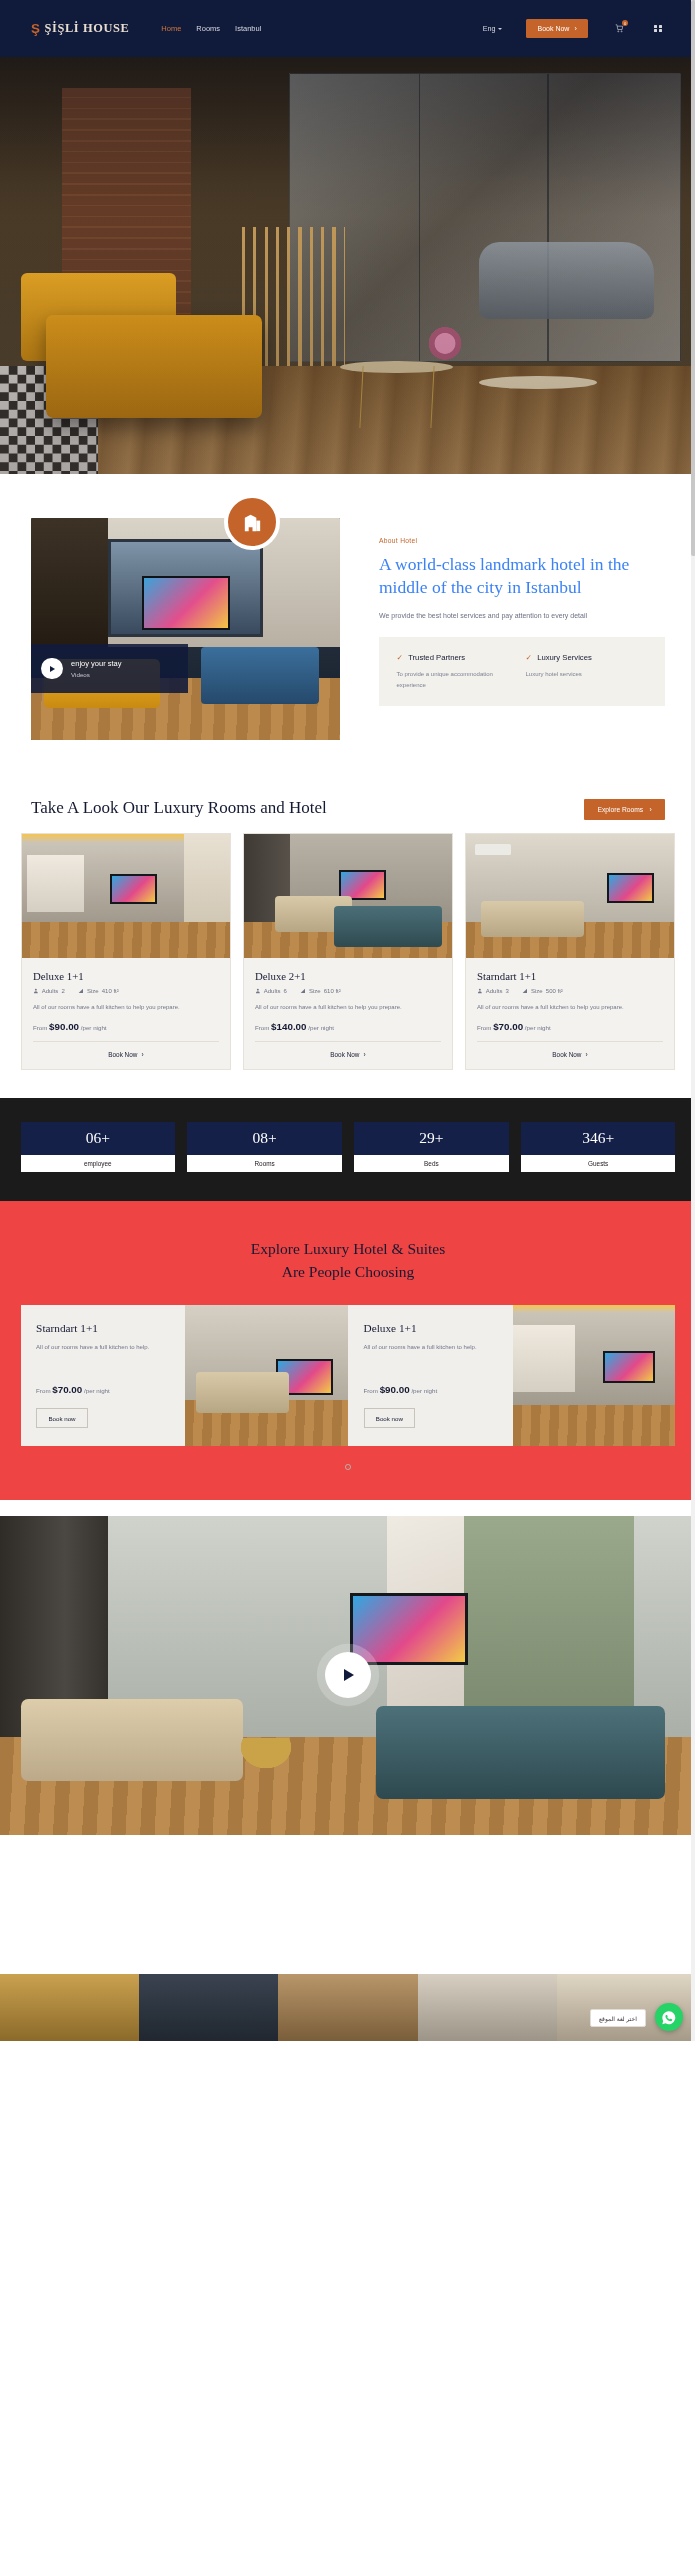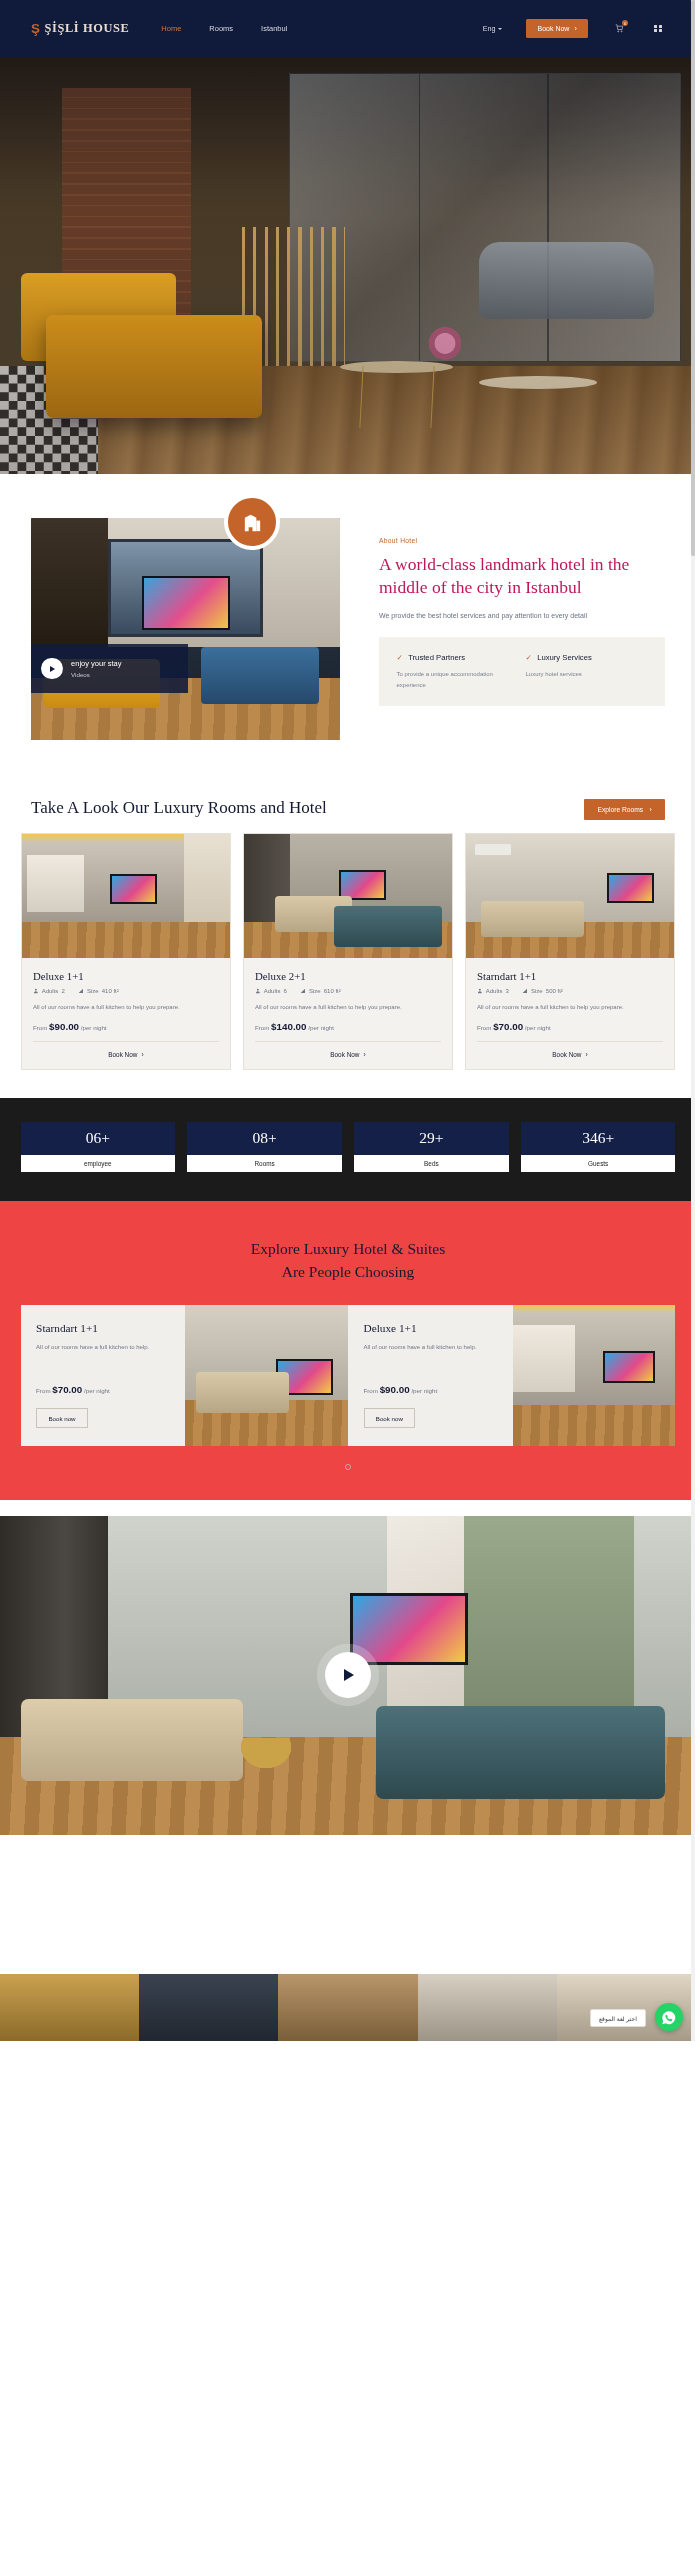--- a/index.html
+++ b/index.html
@@ -25,21 +25,21 @@
   }
   .brand { display: flex; align-items: center; gap: 4.6px; }
   .brand-mark {
     color: #c4642a; font-size: 13.4px; font-weight: bold; line-height: 1;
   }
   .brand-text {
     color: #e8ddd0; font-size: 12.4px; letter-spacing: 0.6px;
     font-family: "Liberation Serif", serif; font-weight: bold;
   }
   .nav {
-    display: flex; align-items: center; gap: 28px;
+    display: flex; align-items: center; gap: 15px;
     margin-left: 32px;
     text-align: right;
   }
   .nav a {
     color: #d8d8e0; font-size: 7.5px; text-decoration: none;
   }
   .nav a.active { color: #d2773c; }
   .header-right {
     margin-left: auto; display: flex; align-items: center; gap: 24px;
   }
@@ -147,21 +147,21 @@
 
   .hotel-badge {
     position: absolute; left: 193px; top: -24px; width: 56px; height: 56px;
     border-radius: 50%; background: #c4642a; display: flex; align-items: center; justify-content: center;
     border: 4.1px solid #fff; z-index: 5;
   }
   .about-text { flex: 1; padding-top: 18.5px; }
   .eyebrow { color: #c4642a; font-size: 6.7px; letter-spacing: 0.3px; margin-bottom: 9.3px; }
   .about-title {
     font-family: "Liberation Serif", serif; font-size: 17.5px; line-height: 1.35;
-    color: #be185d; font-weight: normal; margin-bottom: 10.3px;
+    color: #3b82f6; font-weight: normal; margin-bottom: 10.3px;
   }
   .about-desc { color: #6c7183; font-size: 7px; line-height: 1.8; margin-bottom: 14.4px; }
   .feature-box {
     background: #f3f1ec; padding: 15.5px 17.5px; display: flex; gap: 31px;
   }
   .feat-title { display:flex; align-items:center; gap:5.2px; font-size: 7.7px; color:#151a33; margin-bottom: 7.2px; }
   .feat-check { color:#c4642a; font-size: 7.7px; }
   .feat-desc { font-size: 6px; color: #7d8294; line-height: 1.8; max-width: 98px; }
 
   

